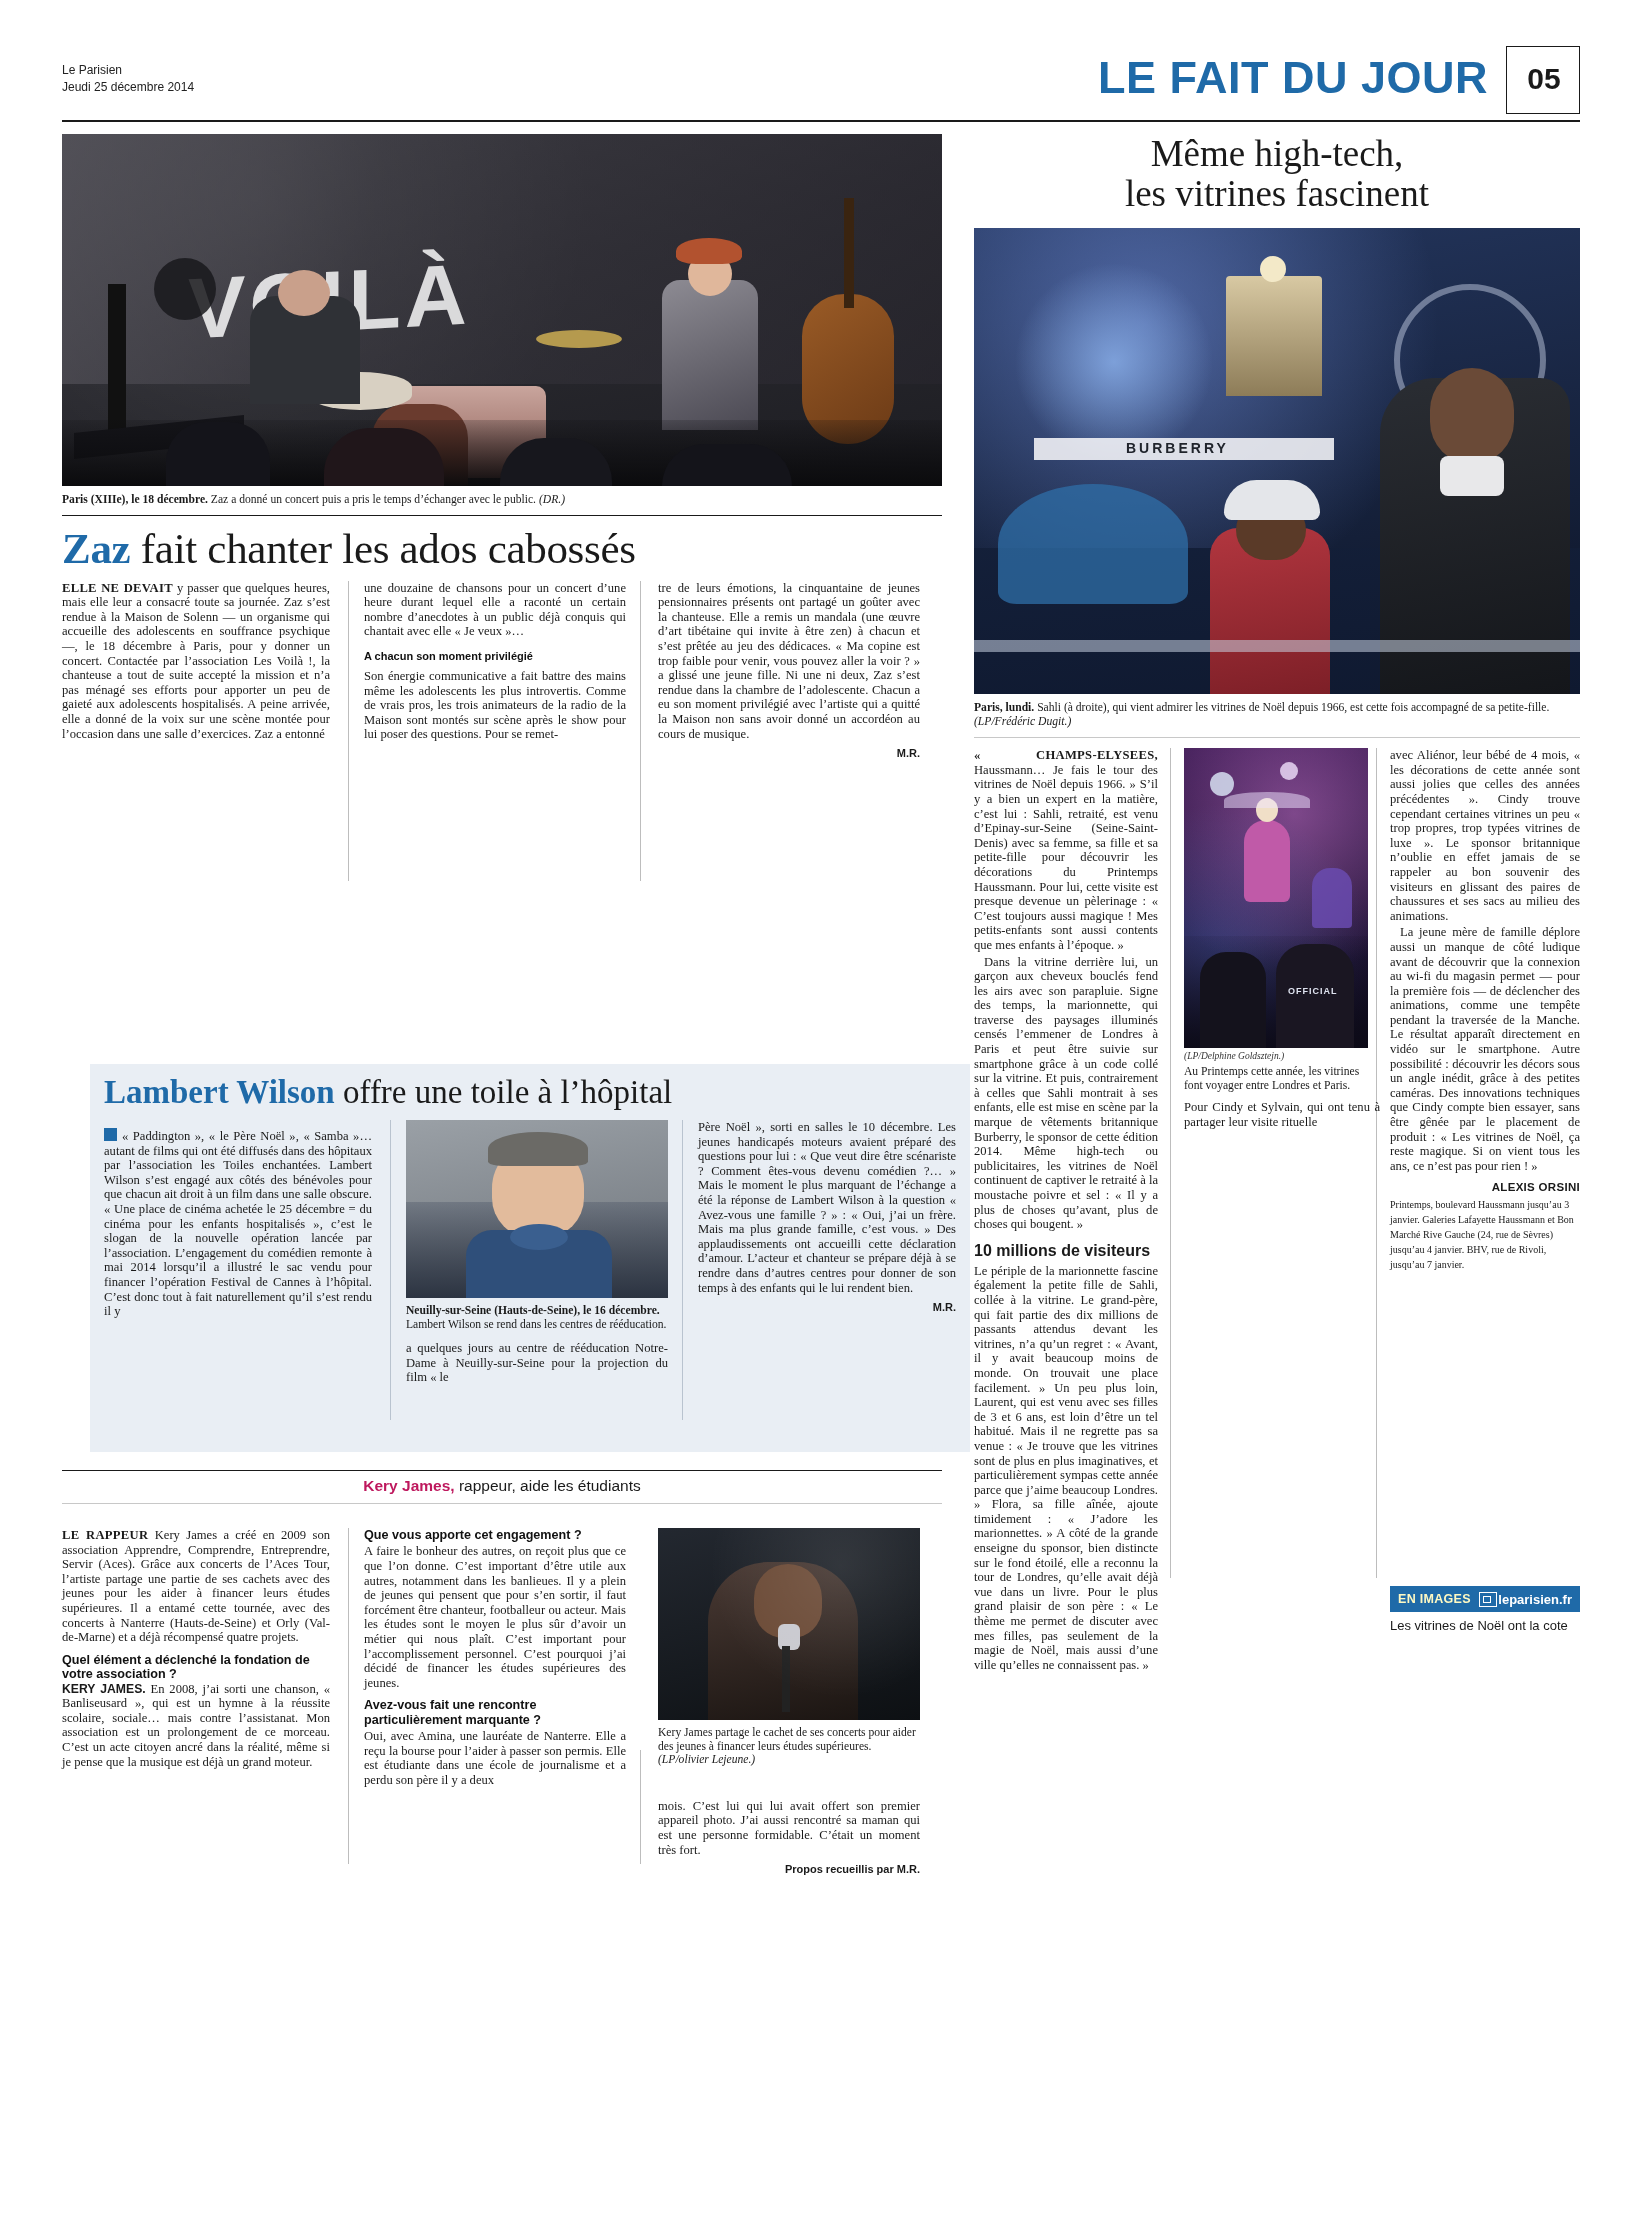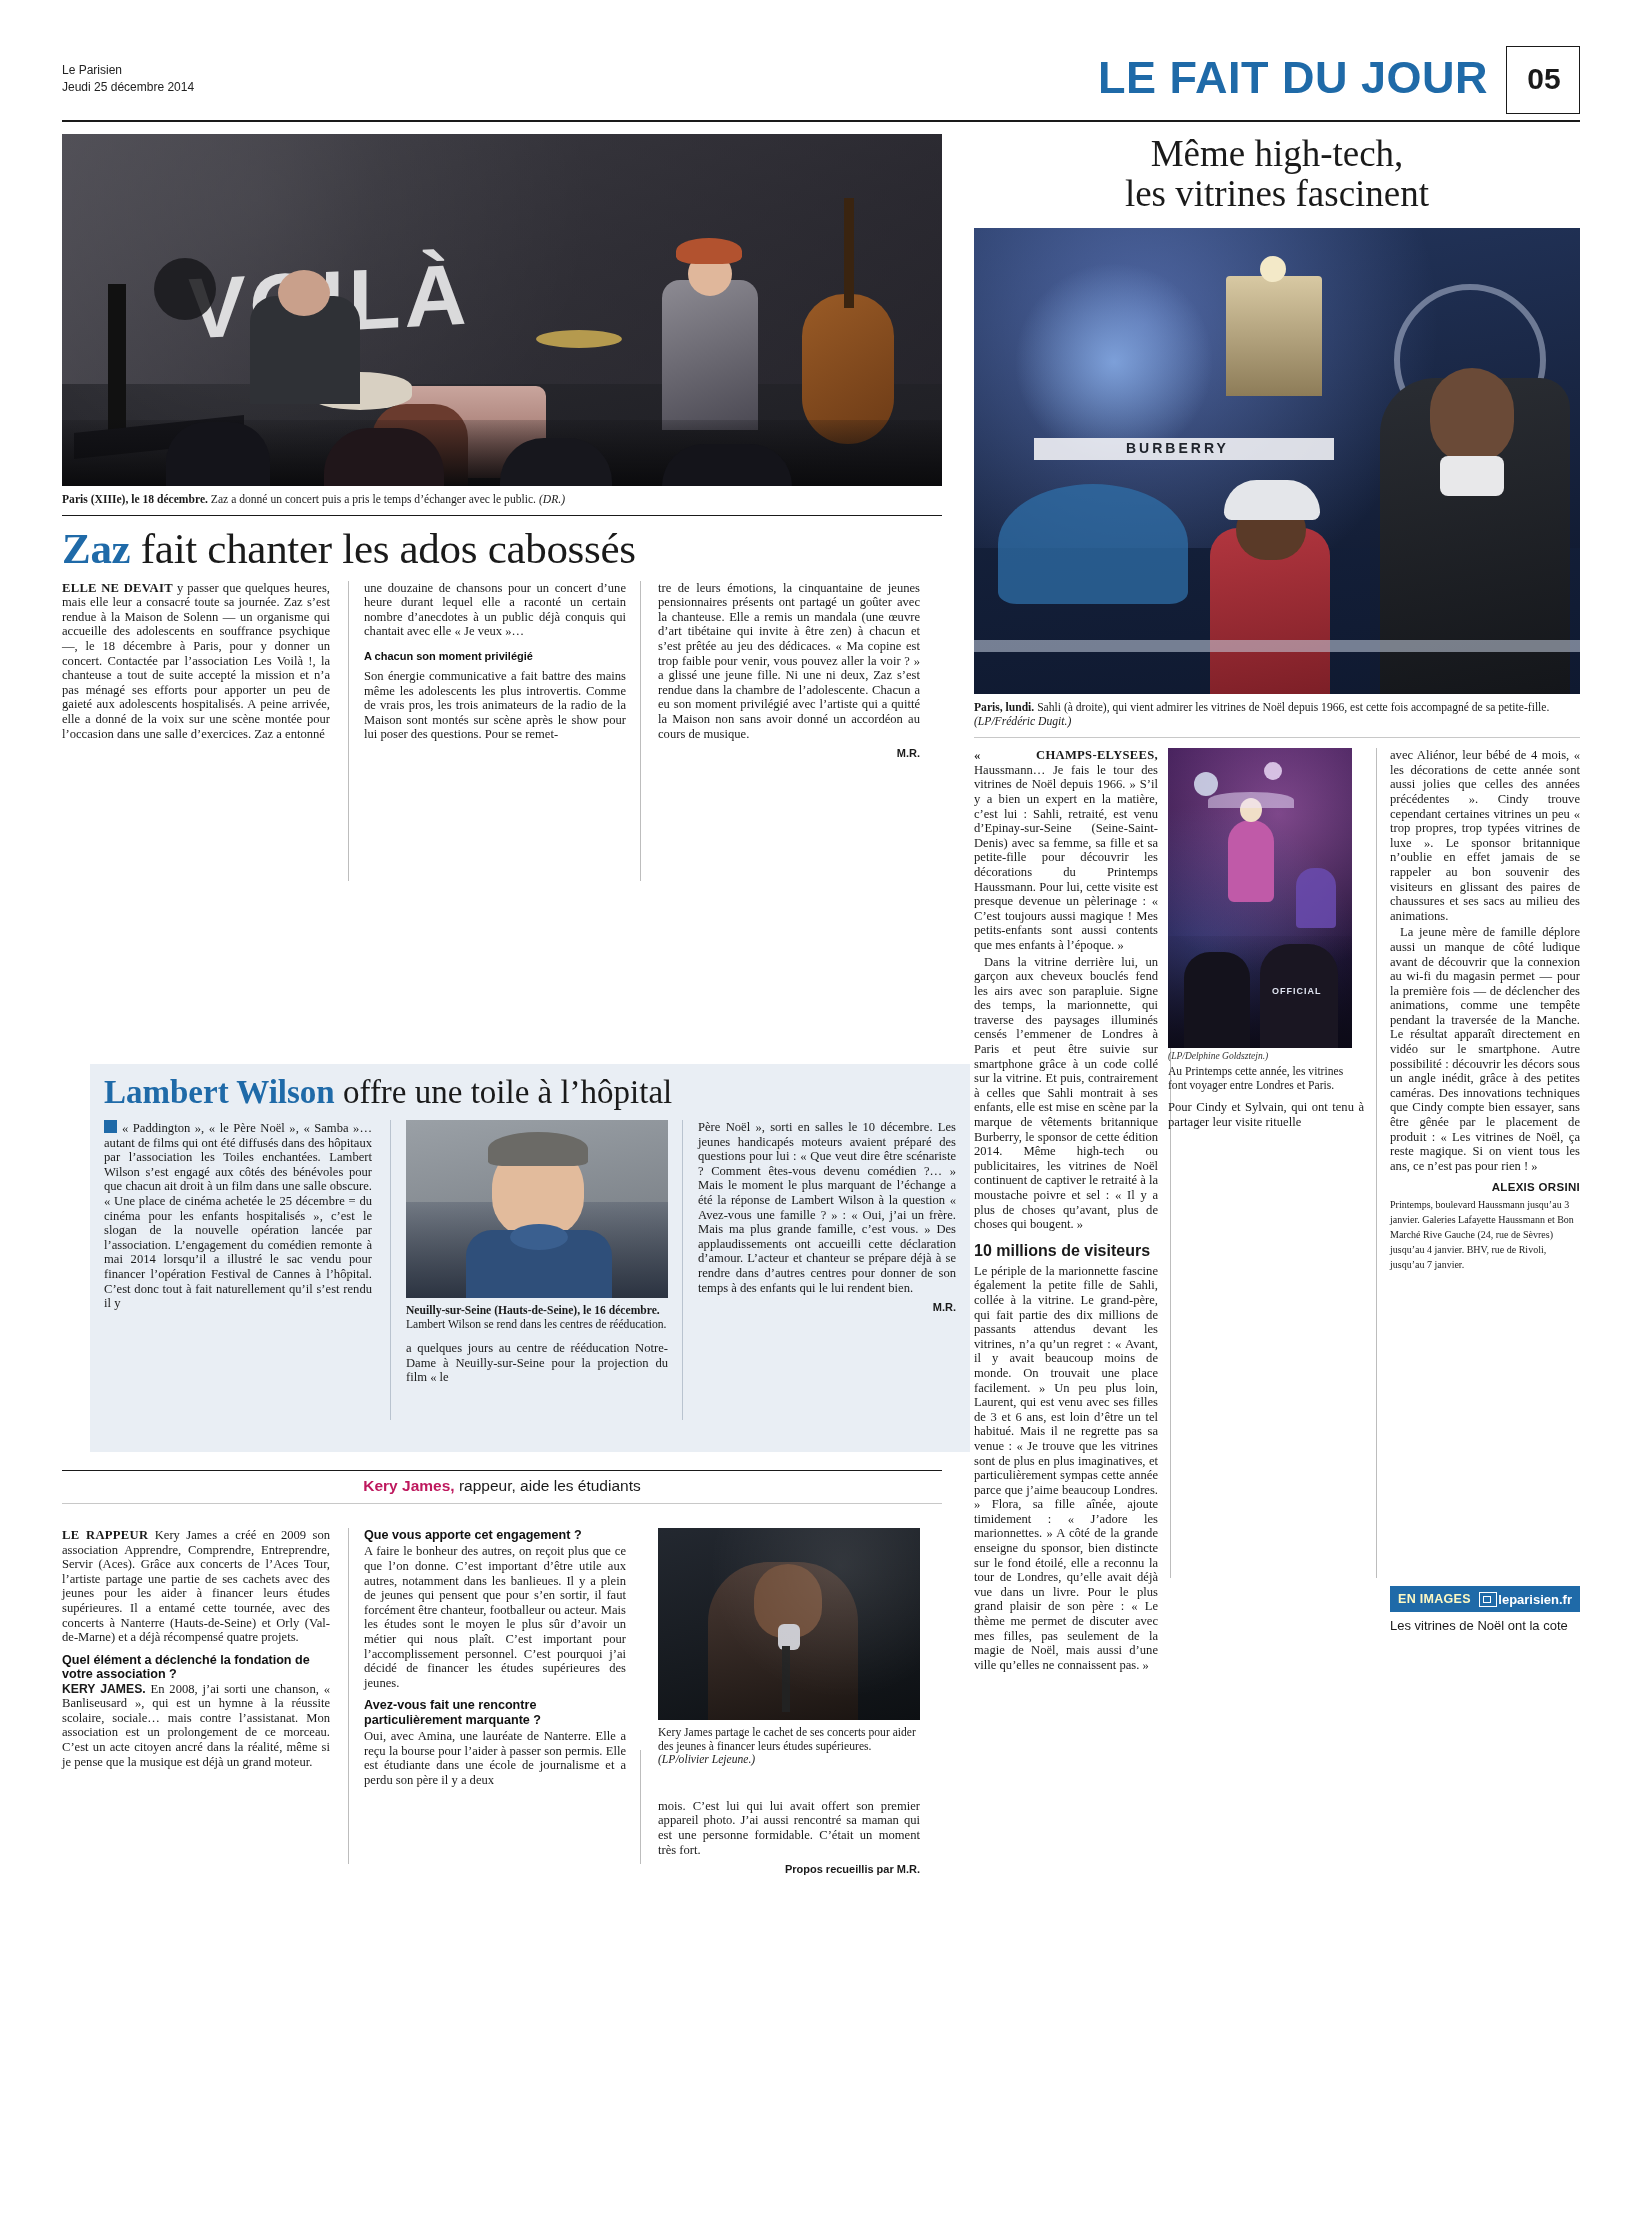--- a/index.html
+++ b/index.html
@@ -153,21 +153,21 @@
 
     <div style="position:relative;padding:10px 0 0 0;">
       <div class="lam-head" style="padding-left:14px;">
         <span class="hl">Lambert Wilson</span><span> offre une toile à l’hôpital</span>
       </div>
 
       <div style="position:relative;margin-top:10px;height:340px;">
         <div class="col-rule-v" style="left:300px;top:0;height:300px;background:#b9c3cf;"></div>
         <div class="col-rule-v" style="left:592px;top:0;height:300px;background:#b9c3cf;"></div>
 
-        <div class="body-col" style="position:absolute;left:14px;top:0;width:268px;">
+        <div class="body-col" style="position:absolute;left:14px;top:8px;width:268px;">
           <p><span class="bullet"></span><span>« Paddington », « le Père Noël », « Samba »… autant de films qui ont été diffusés dans des hôpitaux par l’association les Toiles enchantées. Lambert Wilson s’est engagé aux côtés des bénévoles pour que chacun ait droit à un film dans une salle obscure. « Une place de cinéma achetée le 25 décembre = du cinéma pour les enfants hospitalisés », c’est le slogan de la nouvelle opération lancée par l’association. L’engagement du comédien remonte à mai 2014 lorsqu’il a illustré le sac vendu pour financer l’opération Festival de Cannes à l’hôpital. C’est donc tout à fait naturellement qu’il s’est rendu il y</span></p>
         </div>
 
         <div style="position:absolute;left:316px;top:0;width:262px;">
           <div class="ph" style="width:262px;height:178px;background:linear-gradient(170deg,#9aa0a6,#6d737a);">
             <div style="position:absolute;left:0;bottom:0;width:262px;height:96px;background:linear-gradient(180deg,rgba(60,70,90,.3),rgba(40,48,62,.95));"></div>
             <div style="position:absolute;left:86px;top:22px;width:92px;height:96px;border-radius:46px 46px 40px 40px;background:#e2bb9c;"></div>
             <div style="position:absolute;left:82px;top:12px;width:100px;height:34px;border-radius:50% 50% 14% 14%;background:#6b6a66;"></div>
             <div style="position:absolute;left:60px;top:110px;width:146px;height:70px;border-radius:26px 26px 0 0;background:#2f4f7a;"></div>
             <div style="position:absolute;left:104px;top:104px;width:58px;height:26px;border-radius:50%;background:#3a5f8f;"></div>
@@ -269,21 +269,21 @@
       <div class="col-rule-v" style="left:196px;top:0;height:830px;"></div>
       <div class="col-rule-v" style="left:402px;top:0;height:830px;"></div>
 
       <div class="body-col" style="position:absolute;left:0;top:0;width:184px;">
         <p><span class="smallcap">« CHAMPS-ELYSEES,</span><span> Haussmann… Je fais le tour des vitrines de Noël depuis 1966. » S’il y a bien un expert en la matière, c’est lui : Sahli, retraité, est venu d’Epinay-sur-Seine (Seine-Saint-Denis) avec sa femme, sa fille et sa petite-fille pour découvrir les décorations du Printemps Haussmann. Pour lui, cette visite est presque devenue un pèlerinage : « C’est toujours aussi magique ! Mes petits-enfants sont aussi contents que mes enfants à l’époque. »</span></p>
         <p style="margin-top:2px;text-indent:10px;">Dans la vitrine derrière lui, un garçon aux cheveux bouclés fend les airs avec son parapluie. Signe des temps, la marionnette, qui traverse des paysages illuminés censés l’emmener de Londres à Paris et peut être suivie sur smartphone grâce à un code collé sur la vitrine. Et puis, contrairement à celles que Sahli montrait à ses enfants, elle est mise en scène par la marque de vêtements britannique Burberry, le sponsor de cette édition 2014. Même high-tech ou publicitaires, les vitrines de Noël continuent de captiver le retraité à la moustache poivre et sel : « Il y a plus de choses qu’avant, plus de choses qui bougent. »</p>
         <div class="r-sub-h">10 millions de visiteurs</div>
         <p>Le périple de la marionnette fascine également la petite fille de Sahli, collée à la vitrine. Le grand-père, qui fait partie des dix millions de passants attendus devant les vitrines, n’a qu’un regret : « Avant, il y avait beaucoup moins de monde. On trouvait une place facilement. » Un peu plus loin, Laurent, qui est venu avec ses filles de 3 et 6 ans, est loin d’être un tel habitué. Mais il ne regrette pas sa venue : « Je trouve que les vitrines sont de plus en plus imaginatives, et particulièrement sympas cette année parce que j’aime beaucoup Londres. » Flora, sa fille aînée, ajoute timidement : « J’adore les marionnettes. » A côté de la grande enseigne du sponsor, bien distincte sur le fond étoilé, elle a reconnu la tour de Londres, qu’elle avait déjà vue dans un livre. Pour le plus grand plaisir de son père : « Le thème me permet de discuter avec mes filles, pas seulement de la magie de Noël, mais aussi d’une ville qu’elles ne connaissent pas. »</p>
       </div>
 
-      <div class="body-col" style="position:absolute;left:194px;top:0;width:196px;">
+      <div class="body-col" style="position:absolute;left:210px;top:0;width:196px;">
         <div class="ph" style="width:184px;height:300px;background:linear-gradient(175deg,#3a1a52,#121026);">
           <div style="position:absolute;left:0;top:0;width:184px;height:300px;background:
                radial-gradient(circle at 60% 22%, rgba(220,130,220,.45), rgba(25,15,45,0) 62%),
                radial-gradient(circle at 20% 70%, rgba(90,130,230,.35), rgba(20,15,40,0) 60%);"></div>
           <div style="position:absolute;left:26px;top:24px;width:24px;height:24px;border-radius:50%;background:#cfd6ea;opacity:.9;"></div>
           <div style="position:absolute;left:96px;top:14px;width:18px;height:18px;border-radius:50%;background:#e9d7f5;opacity:.85;"></div>
           <div style="position:absolute;left:60px;top:72px;width:46px;height:82px;background:#c05aa8;border-radius:22px 22px 6px 6px;"></div>
           <div style="position:absolute;left:72px;top:50px;width:22px;height:24px;border-radius:50%;background:#f0dfc7;"></div>
           <div style="position:absolute;left:40px;top:44px;width:86px;height:16px;border-radius:50% 50% 0 0;background:rgba(240,230,255,.5);"></div>
           <div style="position:absolute;left:128px;top:120px;width:40px;height:60px;background:#6a4bb0;border-radius:18px 18px 4px 4px;opacity:.85;"></div>

